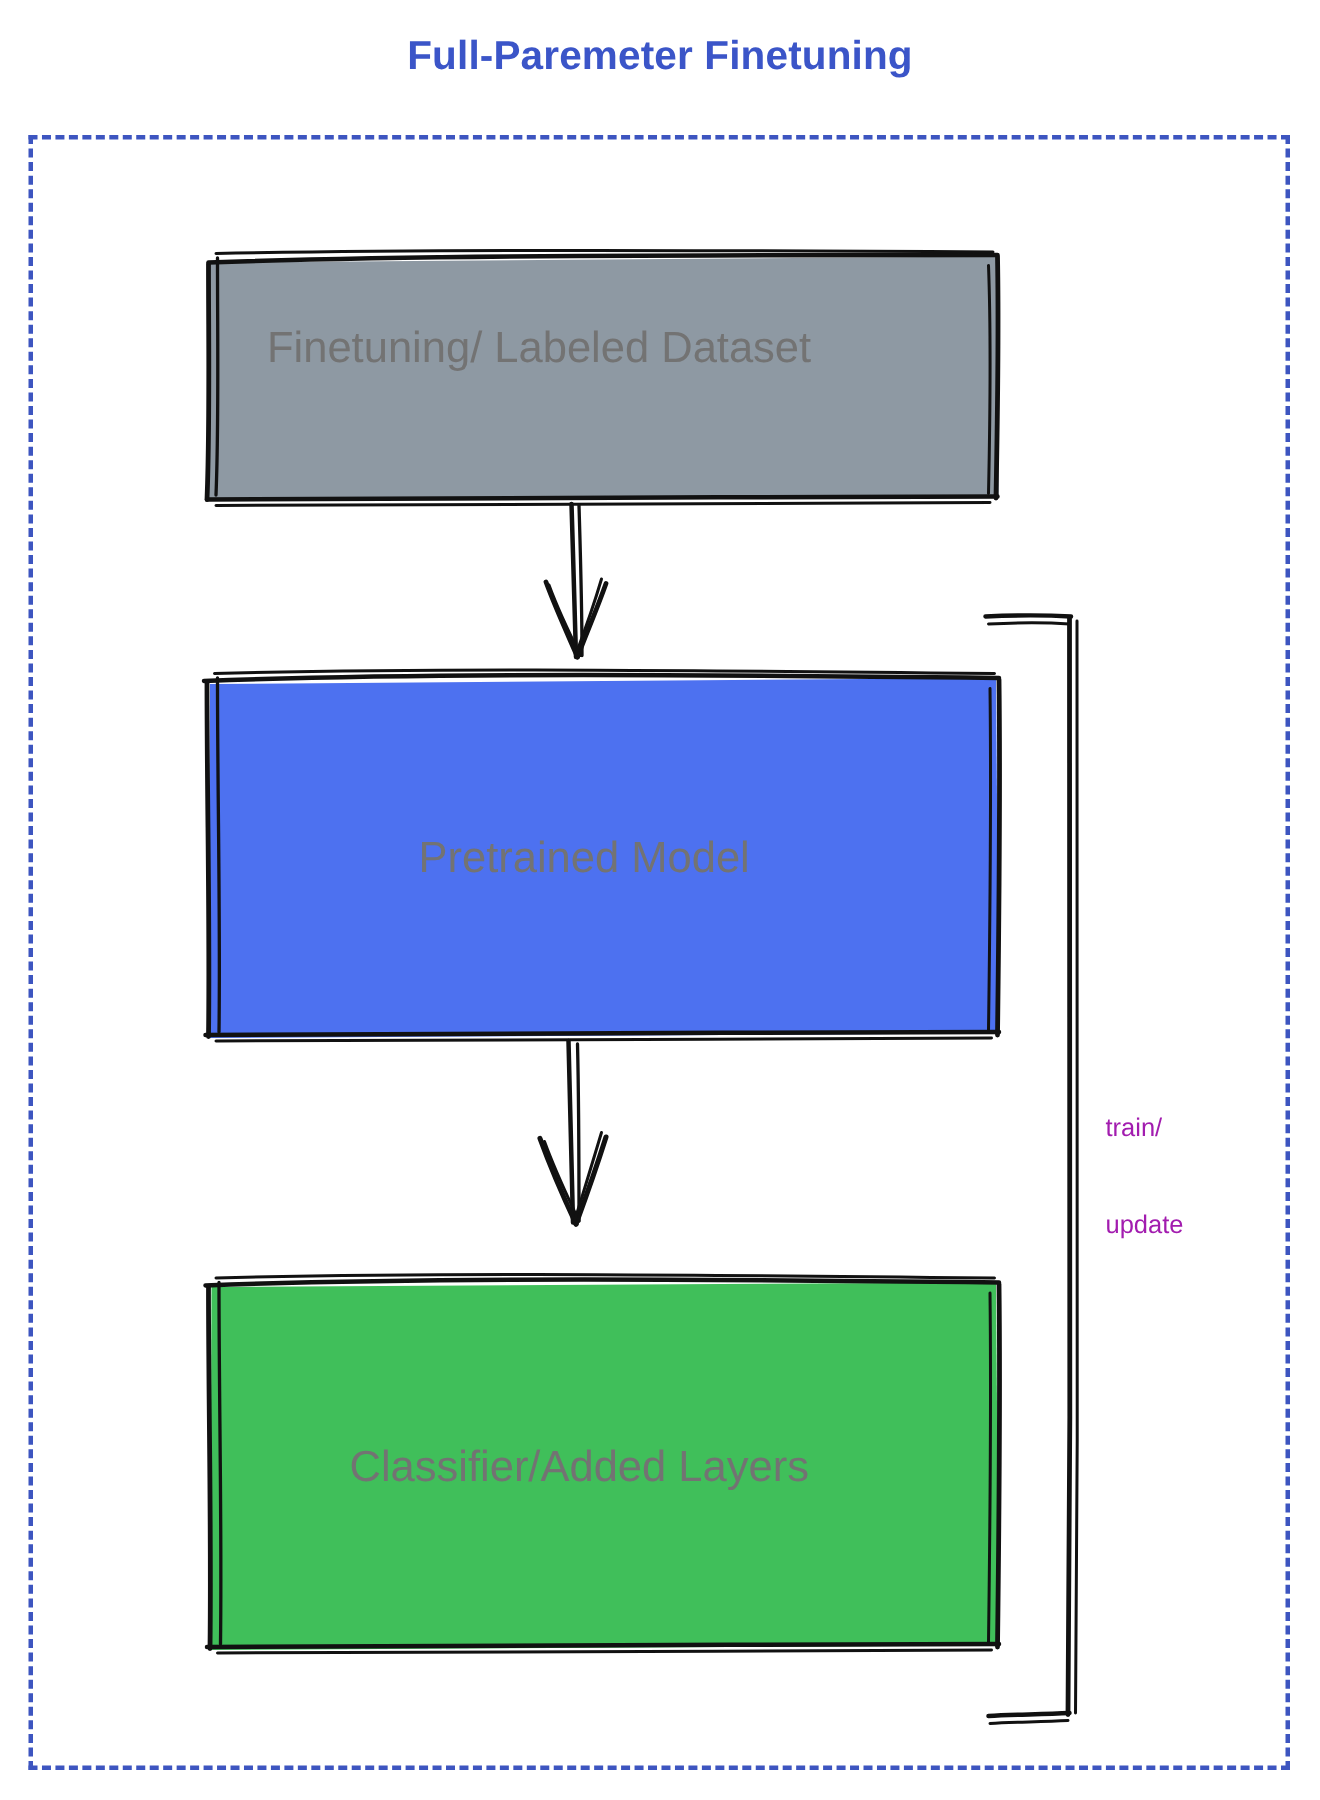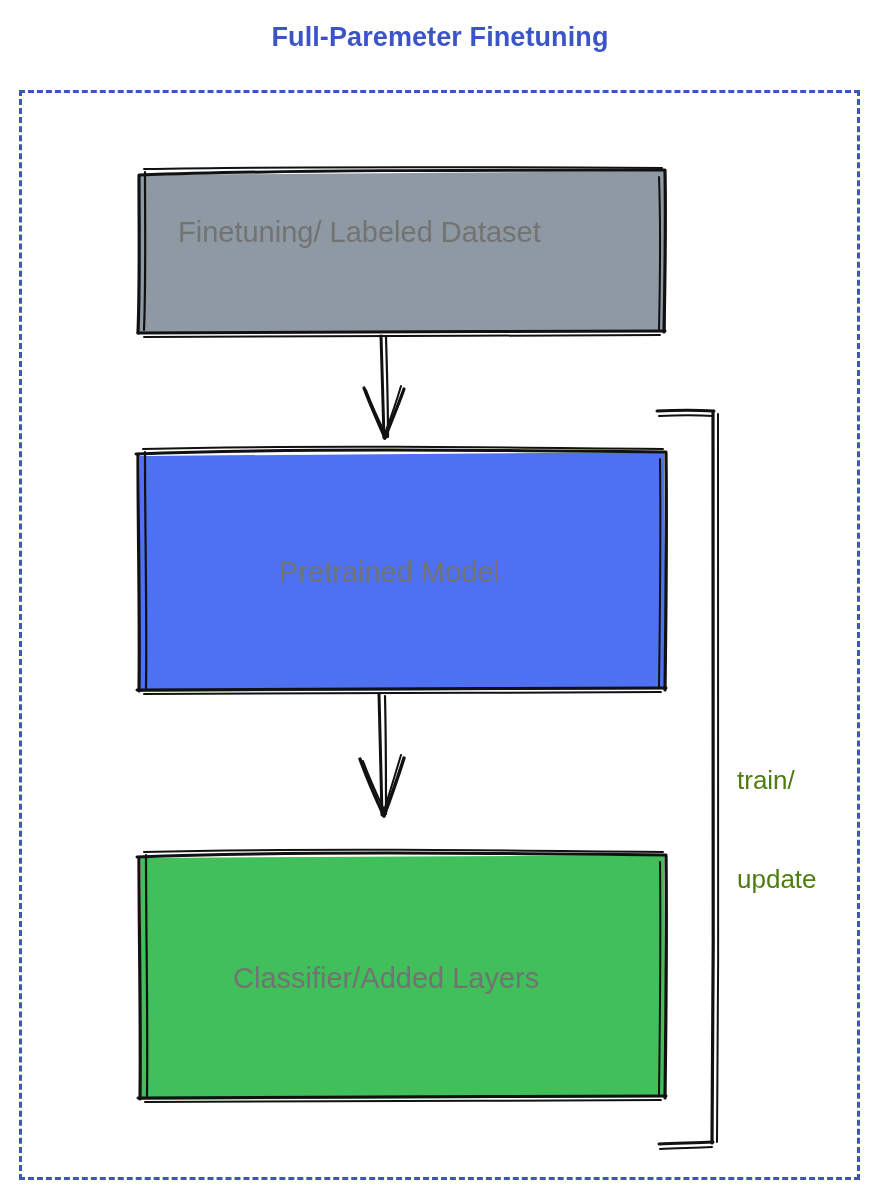--- a/index.html
+++ b/index.html
@@ -64,22 +64,22 @@
     line-height: 1.1;
   }
   #label-dataset    { left: 178px; top: 217px; }
   #label-pretrained { left: 279px; top: 557px; }
   #label-classifier { left: 233px; top: 963px; }
 
   .edge-label {
     position: absolute;
     left: 737px;
     top: 697px;
-    font-size: 26px;
-    color: #4d7c0f;
+    font-size: 17px;
+    color: #a21caf;
     line-height: 1.28;
     white-space: pre;
   }
 </style>
 </head>
 <body>
 
 <div id="canvas">
 
   <div class="diagram-title">Full-Paremeter Finetuning</div>

